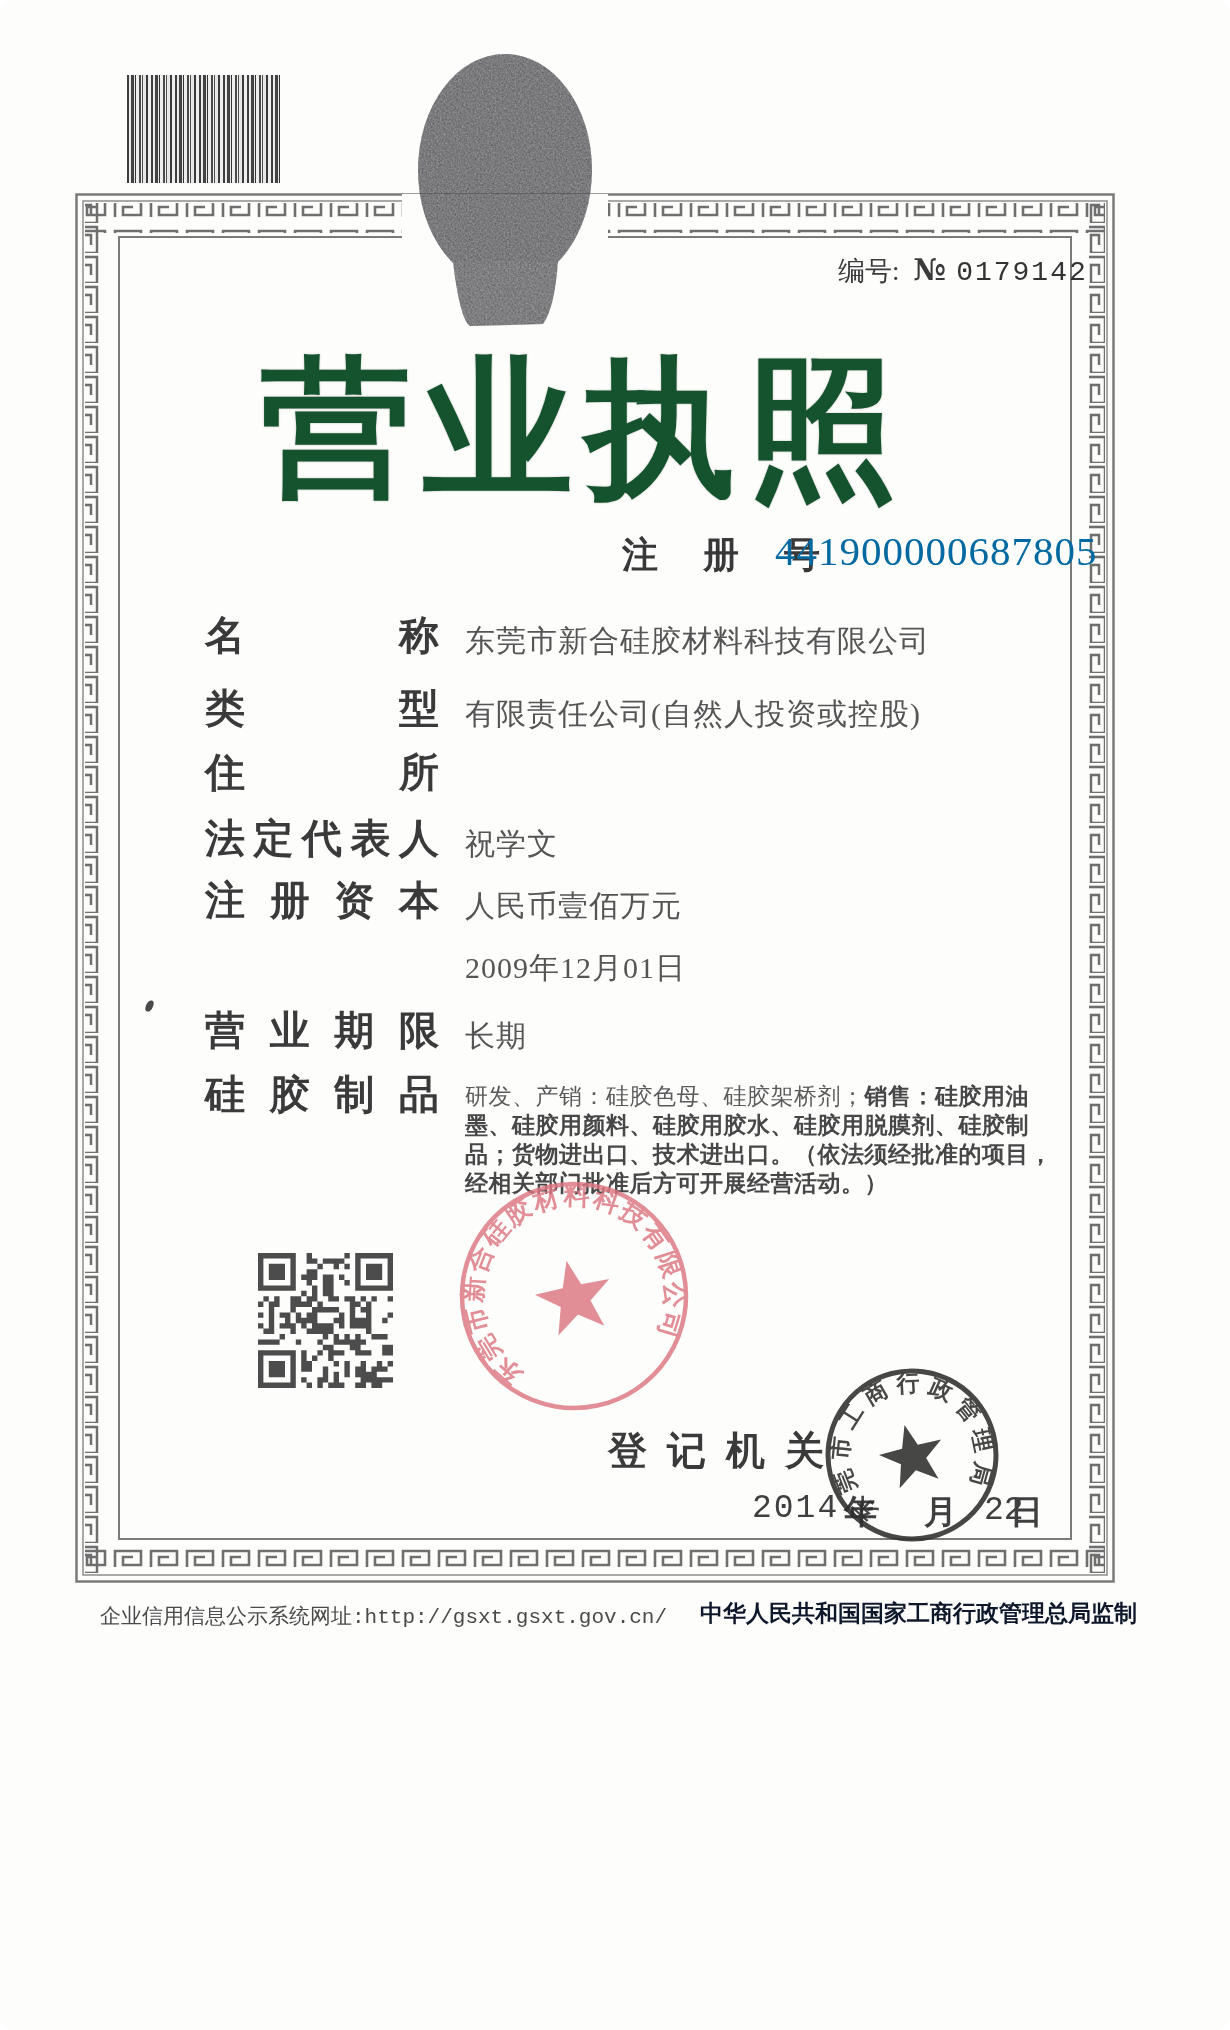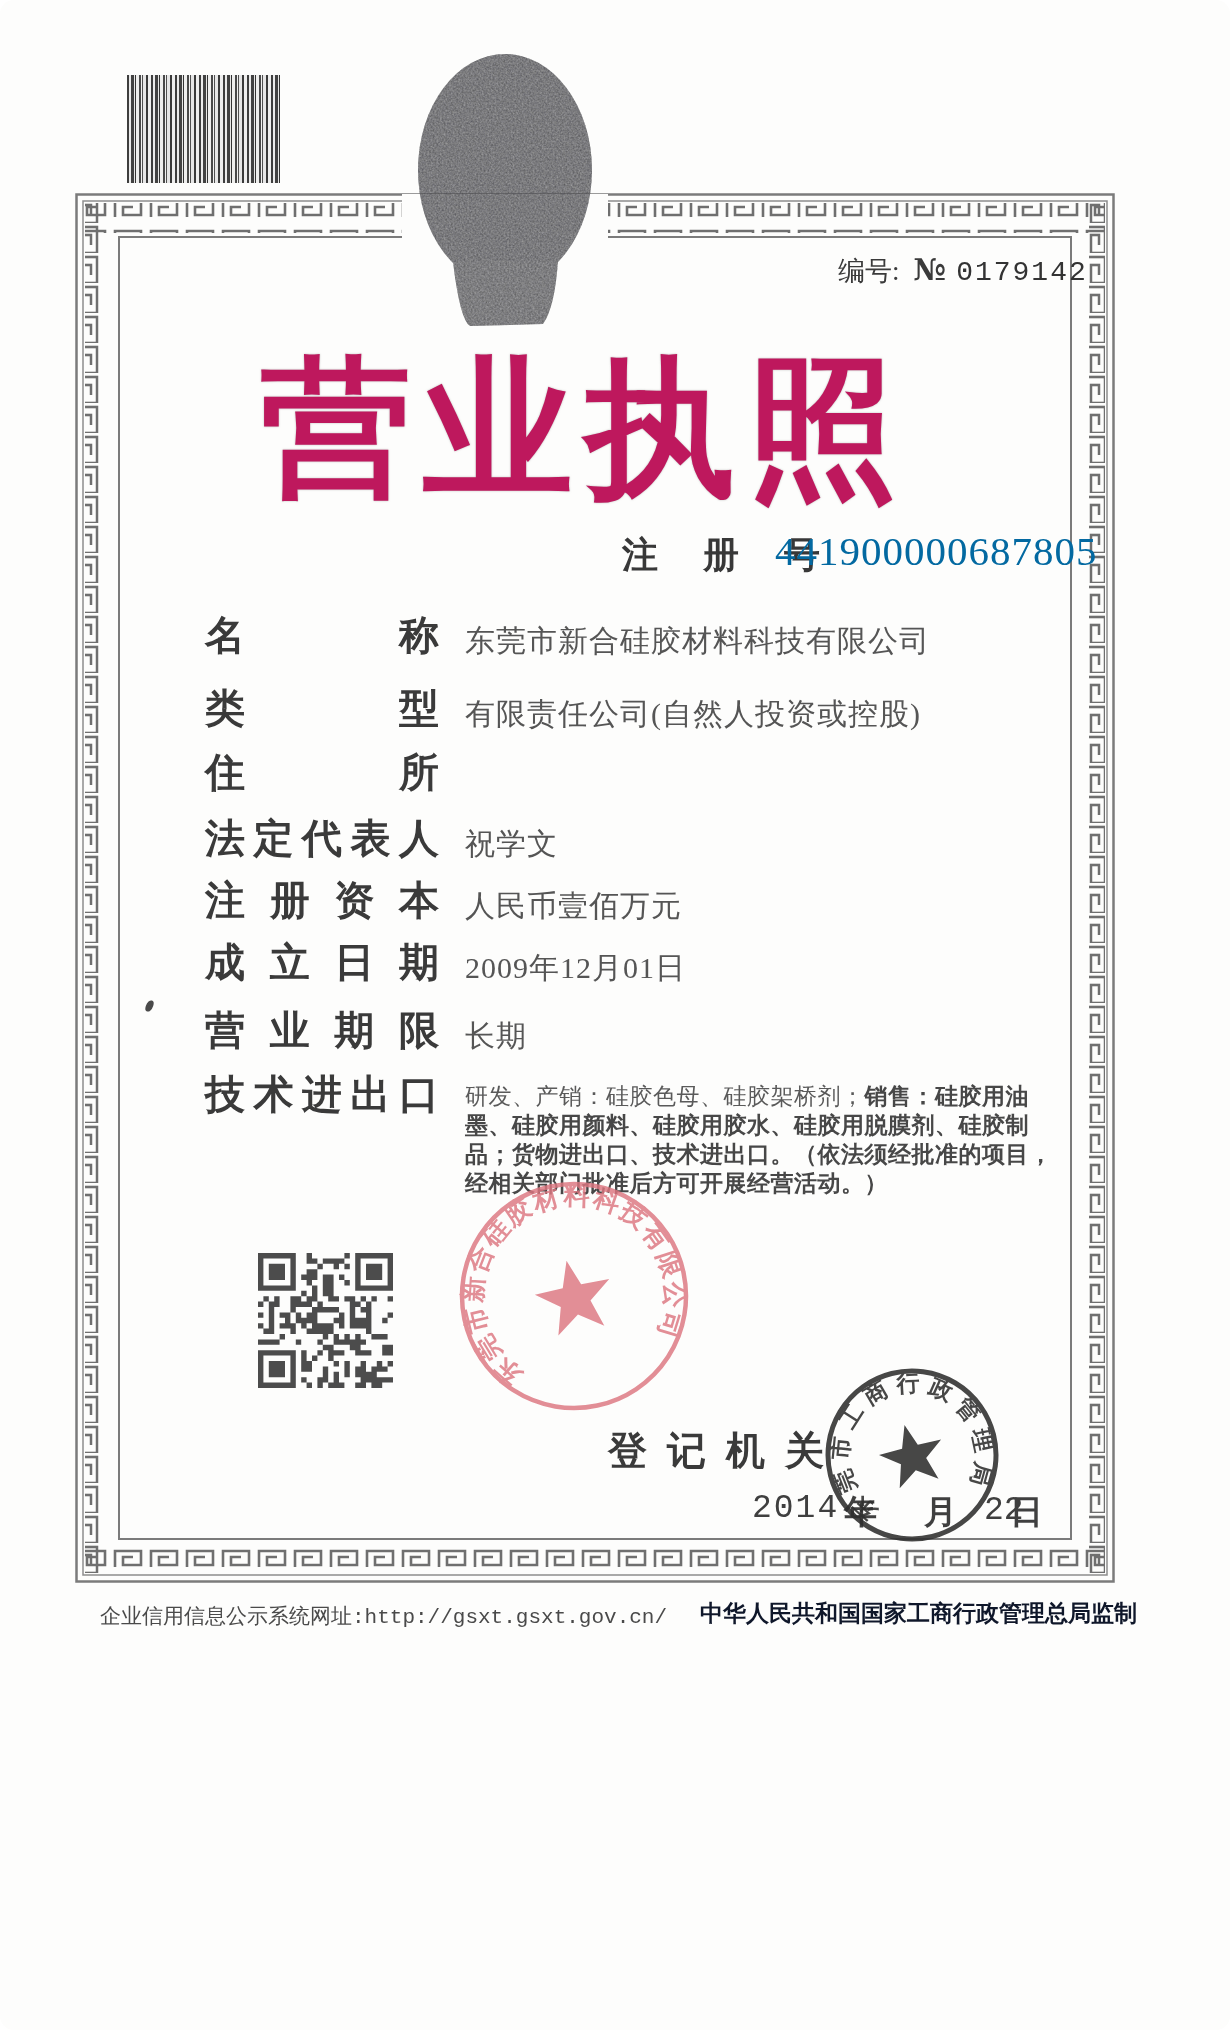--- a/index.html
+++ b/index.html
@@ -26,21 +26,21 @@
   .frame{left:75px;top:193px;width:1040px;height:1390px;}
   .emblem-halo{left:402px;top:194px;width:206px;height:52px;background:#fdfdfc;}
   .emblem{left:415px;top:52px;width:180px;height:278px;}
 
   .serial-line{top:252px;left:838px;white-space:nowrap;font-size:27px;color:#3a3a3a;}
   .serial-line .nosym{font-family:"DejaVu Serif",serif;font-weight:bold;font-size:30px;padding:0 10px 0 14px;}
   .serial-line .digits{font-family:"Liberation Mono","DejaVu Sans Mono",monospace;font-size:28px;letter-spacing:2px;color:#333;}
 
   .title{
     left:75px;top:330px;width:1040px;text-align:center;
-    font-size:150px;font-weight:700;color:#be185d;
+    font-size:150px;font-weight:700;color:#14532d;
     letter-spacing:12px;padding-right:20px;box-sizing:border-box;
     text-shadow:0 0 2px rgba(120,120,120,.55);
     white-space:nowrap;
   }
 
   .regno-label{left:622px;top:531px;font-size:36px;font-weight:600;letter-spacing:18px;color:#383838;white-space:nowrap;}
   .regno-value{left:775px;top:527px;font-size:41px;color:#0369a1;letter-spacing:1px;white-space:nowrap;}
   .flabel-justify{left:205px;width:234px;font-size:40px;font-weight:600;color:#3a3a3a;line-height:46px;text-align:justify;text-align-last:justify;}
   .fvalue{left:465px;font-size:30px;color:#555;white-space:nowrap;letter-spacing:1px;}
   .scope-value{
@@ -137,27 +137,26 @@
   <div class="abs fvalue" style="top:694px">有限责任公司(自然人投资或控股)</div>
 
   <div class="abs flabel-justify" style="top:750px">住所</div>
 
   <div class="abs flabel-justify" style="top:816px">法定代表人</div>
   <div class="abs fvalue" style="top:824px">祝学文</div>
 
   <div class="abs flabel-justify" style="top:878px">注册资本</div>
   <div class="abs fvalue" style="top:886px">人民币壹佰万元</div>
 
-  <div class="abs flabel-justify" style="top:940px">成立日期</div>
   <div class="abs fvalue" style="top:948px">2009年12月01日</div>
 
   <div class="abs flabel-justify" style="top:1008px">营业期限</div>
   <div class="abs fvalue" style="top:1016px">长期</div>
 
-  <div class="abs flabel-justify" style="top:1072px">技术进出口</div>
+  <div class="abs flabel-justify" style="top:1072px">硅胶制品</div>
   <div class="abs scope-value"><span>研发、产销：硅胶色母、硅胶架桥剂；</span><span class="bold">销售：硅胶用油墨、硅胶用颜料、硅胶用胶水、硅胶用脱膜剂、硅胶制品；货物进出口、技术进出口。（依法须经批准的项目，经相关部门批准后方可开展经营活动。）</span></div>
 
   <div class="abs comma-artifact"></div>
 
   <svg id="qr" class="abs qr" width="135" height="135" viewBox="0 0 135 135">
       <path d="M0 0h37.800000000000004v37.800000000000004h-37.800000000000004z M5.4 5.4h27v27h-27z M10.8 10.8h16.200000000000003v16.200000000000003h-16.200000000000003z M97.2 0h37.800000000000004v37.800000000000004h-37.800000000000004z M102.60000000000001 5.4h27v27h-27z M108 10.8h16.200000000000003v16.200000000000003h-16.200000000000003z M0 97.2h37.800000000000004v37.800000000000004h-37.800000000000004z M5.4 102.60000000000001h27v27h-27z M10.8 108h16.200000000000003v16.200000000000003h-16.200000000000003z M48.6 0h5.4v5.4h-5.4z M86.4 0h5.4v5.4h-5.4z M48.6 5.4h5.4v5.4h-5.4z M54 5.4h5.4v5.4h-5.4z M64.80000000000001 5.4h5.4v5.4h-5.4z M70.2 5.4h5.4v5.4h-5.4z M75.60000000000001 5.4h5.4v5.4h-5.4z M81 5.4h5.4v5.4h-5.4z M59.400000000000006 10.8h5.4v5.4h-5.4z M75.60000000000001 10.8h5.4v5.4h-5.4z M86.4 10.8h5.4v5.4h-5.4z M48.6 16.200000000000003h5.4v5.4h-5.4z M54 16.200000000000003h5.4v5.4h-5.4z M43.2 21.6h5.4v5.4h-5.4z M48.6 21.6h5.4v5.4h-5.4z M54 21.6h5.4v5.4h-5.4z M64.80000000000001 21.6h5.4v5.4h-5.4z M70.2 21.6h5.4v5.4h-5.4z M81 21.6h5.4v5.4h-5.4z M48.6 27h5.4v5.4h-5.4z M64.80000000000001 27h5.4v5.4h-5.4z M70.2 27h5.4v5.4h-5.4z M86.4 27h5.4v5.4h-5.4z M54 32.400000000000006h5.4v5.4h-5.4z M64.80000000000001 32.400000000000006h5.4v5.4h-5.4z M70.2 32.400000000000006h5.4v5.4h-5.4z M43.2 37.800000000000004h5.4v5.4h-5.4z M54 37.800000000000004h5.4v5.4h-5.4z M64.80000000000001 37.800000000000004h5.4v5.4h-5.4z M70.2 37.800000000000004h5.4v5.4h-5.4z M5.4 43.2h5.4v5.4h-5.4z M16.200000000000003 43.2h5.4v5.4h-5.4z M32.400000000000006 43.2h5.4v5.4h-5.4z M37.800000000000004 43.2h5.4v5.4h-5.4z M48.6 43.2h5.4v5.4h-5.4z M54 43.2h5.4v5.4h-5.4z M70.2 43.2h5.4v5.4h-5.4z M75.60000000000001 43.2h5.4v5.4h-5.4z M86.4 43.2h5.4v5.4h-5.4z M91.80000000000001 43.2h5.4v5.4h-5.4z M102.60000000000001 43.2h5.4v5.4h-5.4z M113.4 43.2h5.4v5.4h-5.4z M129.60000000000002 43.2h5.4v5.4h-5.4z M0 48.6h5.4v5.4h-5.4z M10.8 48.6h5.4v5.4h-5.4z M16.200000000000003 48.6h5.4v5.4h-5.4z M32.400000000000006 48.6h5.4v5.4h-5.4z M37.800000000000004 48.6h5.4v5.4h-5.4z M43.2 48.6h5.4v5.4h-5.4z M48.6 48.6h5.4v5.4h-5.4z M59.400000000000006 48.6h5.4v5.4h-5.4z M91.80000000000001 48.6h5.4v5.4h-5.4z M97.2 48.6h5.4v5.4h-5.4z M108 48.6h5.4v5.4h-5.4z M10.8 54h5.4v5.4h-5.4z M32.400000000000006 54h5.4v5.4h-5.4z M54 54h5.4v5.4h-5.4z M59.400000000000006 54h5.4v5.4h-5.4z M64.80000000000001 54h5.4v5.4h-5.4z M70.2 54h5.4v5.4h-5.4z M75.60000000000001 54h5.4v5.4h-5.4z M91.80000000000001 54h5.4v5.4h-5.4z M102.60000000000001 54h5.4v5.4h-5.4z M108 54h5.4v5.4h-5.4z M0 59.400000000000006h5.4v5.4h-5.4z M10.8 59.400000000000006h5.4v5.4h-5.4z M21.6 59.400000000000006h5.4v5.4h-5.4z M27 59.400000000000006h5.4v5.4h-5.4z M37.800000000000004 59.400000000000006h5.4v5.4h-5.4z M48.6 59.400000000000006h5.4v5.4h-5.4z M54 59.400000000000006h5.4v5.4h-5.4z M81 59.400000000000006h5.4v5.4h-5.4z M91.80000000000001 59.400000000000006h5.4v5.4h-5.4z M108 59.400000000000006h5.4v5.4h-5.4z M129.60000000000002 59.400000000000006h5.4v5.4h-5.4z M10.8 64.80000000000001h5.4v5.4h-5.4z M27 64.80000000000001h5.4v5.4h-5.4z M37.800000000000004 64.80000000000001h5.4v5.4h-5.4z M43.2 64.80000000000001h5.4v5.4h-5.4z M48.6 64.80000000000001h5.4v5.4h-5.4z M54 64.80000000000001h5.4v5.4h-5.4z M75.60000000000001 64.80000000000001h5.4v5.4h-5.4z M81 64.80000000000001h5.4v5.4h-5.4z M91.80000000000001 64.80000000000001h5.4v5.4h-5.4z M97.2 64.80000000000001h5.4v5.4h-5.4z M102.60000000000001 64.80000000000001h5.4v5.4h-5.4z M108 64.80000000000001h5.4v5.4h-5.4z M124.2 64.80000000000001h5.4v5.4h-5.4z M0 70.2h5.4v5.4h-5.4z M10.8 70.2h5.4v5.4h-5.4z M21.6 70.2h5.4v5.4h-5.4z M27 70.2h5.4v5.4h-5.4z M32.400000000000006 70.2h5.4v5.4h-5.4z M43.2 70.2h5.4v5.4h-5.4z M54 70.2h5.4v5.4h-5.4z M59.400000000000006 70.2h5.4v5.4h-5.4z M64.80000000000001 70.2h5.4v5.4h-5.4z M70.2 70.2h5.4v5.4h-5.4z M81 70.2h5.4v5.4h-5.4z M91.80000000000001 70.2h5.4v5.4h-5.4z M97.2 70.2h5.4v5.4h-5.4z M102.60000000000001 70.2h5.4v5.4h-5.4z M108 70.2h5.4v5.4h-5.4z M5.4 75.60000000000001h5.4v5.4h-5.4z M10.8 75.60000000000001h5.4v5.4h-5.4z M32.400000000000006 75.60000000000001h5.4v5.4h-5.4z M48.6 75.60000000000001h5.4v5.4h-5.4z M54 75.60000000000001h5.4v5.4h-5.4z M59.400000000000006 75.60000000000001h5.4v5.4h-5.4z M64.80000000000001 75.60000000000001h5.4v5.4h-5.4z M70.2 75.60000000000001h5.4v5.4h-5.4z M108 75.60000000000001h5.4v5.4h-5.4z M21.6 81h5.4v5.4h-5.4z M64.80000000000001 81h5.4v5.4h-5.4z M75.60000000000001 81h5.4v5.4h-5.4z M86.4 81h5.4v5.4h-5.4z M97.2 81h5.4v5.4h-5.4z M113.4 81h5.4v5.4h-5.4z M118.80000000000001 81h5.4v5.4h-5.4z M124.2 81h5.4v5.4h-5.4z M0 86.4h5.4v5.4h-5.4z M5.4 86.4h5.4v5.4h-5.4z M10.8 86.4h5.4v5.4h-5.4z M16.200000000000003 86.4h5.4v5.4h-5.4z M37.800000000000004 86.4h5.4v5.4h-5.4z M59.400000000000006 86.4h5.4v5.4h-5.4z M75.60000000000001 86.4h5.4v5.4h-5.4z M81 86.4h5.4v5.4h-5.4z M86.4 86.4h5.4v5.4h-5.4z M91.80000000000001 86.4h5.4v5.4h-5.4z M97.2 86.4h5.4v5.4h-5.4z M102.60000000000001 86.4h5.4v5.4h-5.4z M64.80000000000001 91.80000000000001h5.4v5.4h-5.4z M70.2 91.80000000000001h5.4v5.4h-5.4z M91.80000000000001 91.80000000000001h5.4v5.4h-5.4z M97.2 91.80000000000001h5.4v5.4h-5.4z M124.2 91.80000000000001h5.4v5.4h-5.4z M129.60000000000002 91.80000000000001h5.4v5.4h-5.4z M43.2 97.2h5.4v5.4h-5.4z M59.400000000000006 97.2h5.4v5.4h-5.4z M70.2 97.2h5.4v5.4h-5.4z M75.60000000000001 97.2h5.4v5.4h-5.4z M81 97.2h5.4v5.4h-5.4z M97.2 97.2h5.4v5.4h-5.4z M102.60000000000001 97.2h5.4v5.4h-5.4z M108 97.2h5.4v5.4h-5.4z M124.2 97.2h5.4v5.4h-5.4z M129.60000000000002 97.2h5.4v5.4h-5.4z M43.2 102.60000000000001h5.4v5.4h-5.4z M54 102.60000000000001h5.4v5.4h-5.4z M70.2 102.60000000000001h5.4v5.4h-5.4z M43.2 108h5.4v5.4h-5.4z M48.6 108h5.4v5.4h-5.4z M75.60000000000001 108h5.4v5.4h-5.4z M86.4 108h5.4v5.4h-5.4z M102.60000000000001 108h5.4v5.4h-5.4z M118.80000000000001 108h5.4v5.4h-5.4z M129.60000000000002 108h5.4v5.4h-5.4z M43.2 113.4h5.4v5.4h-5.4z M48.6 113.4h5.4v5.4h-5.4z M64.80000000000001 113.4h5.4v5.4h-5.4z M86.4 113.4h5.4v5.4h-5.4z M97.2 113.4h5.4v5.4h-5.4z M102.60000000000001 113.4h5.4v5.4h-5.4z M113.4 113.4h5.4v5.4h-5.4z M118.80000000000001 113.4h5.4v5.4h-5.4z M124.2 113.4h5.4v5.4h-5.4z M64.80000000000001 118.80000000000001h5.4v5.4h-5.4z M75.60000000000001 118.80000000000001h5.4v5.4h-5.4z M86.4 118.80000000000001h5.4v5.4h-5.4z M97.2 118.80000000000001h5.4v5.4h-5.4z M102.60000000000001 118.80000000000001h5.4v5.4h-5.4z M108 118.80000000000001h5.4v5.4h-5.4z M113.4 118.80000000000001h5.4v5.4h-5.4z M43.2 124.2h5.4v5.4h-5.4z M59.400000000000006 124.2h5.4v5.4h-5.4z M64.80000000000001 124.2h5.4v5.4h-5.4z M75.60000000000001 124.2h5.4v5.4h-5.4z M102.60000000000001 124.2h5.4v5.4h-5.4z M108 124.2h5.4v5.4h-5.4z M113.4 124.2h5.4v5.4h-5.4z M118.80000000000001 124.2h5.4v5.4h-5.4z M124.2 124.2h5.4v5.4h-5.4z M129.60000000000002 124.2h5.4v5.4h-5.4z M48.6 129.60000000000002h5.4v5.4h-5.4z M59.400000000000006 129.60000000000002h5.4v5.4h-5.4z M70.2 129.60000000000002h5.4v5.4h-5.4z M75.60000000000001 129.60000000000002h5.4v5.4h-5.4z M81 129.60000000000002h5.4v5.4h-5.4z M97.2 129.60000000000002h5.4v5.4h-5.4z M102.60000000000001 129.60000000000002h5.4v5.4h-5.4z M113.4 129.60000000000002h5.4v5.4h-5.4z M118.80000000000001 129.60000000000002h5.4v5.4h-5.4z " fill="#4c4c4c" fill-rule="evenodd"></path>
     </svg>
 
   <svg class="abs company-seal" width="244" height="244" viewBox="0 0 244 244">
     <defs>

